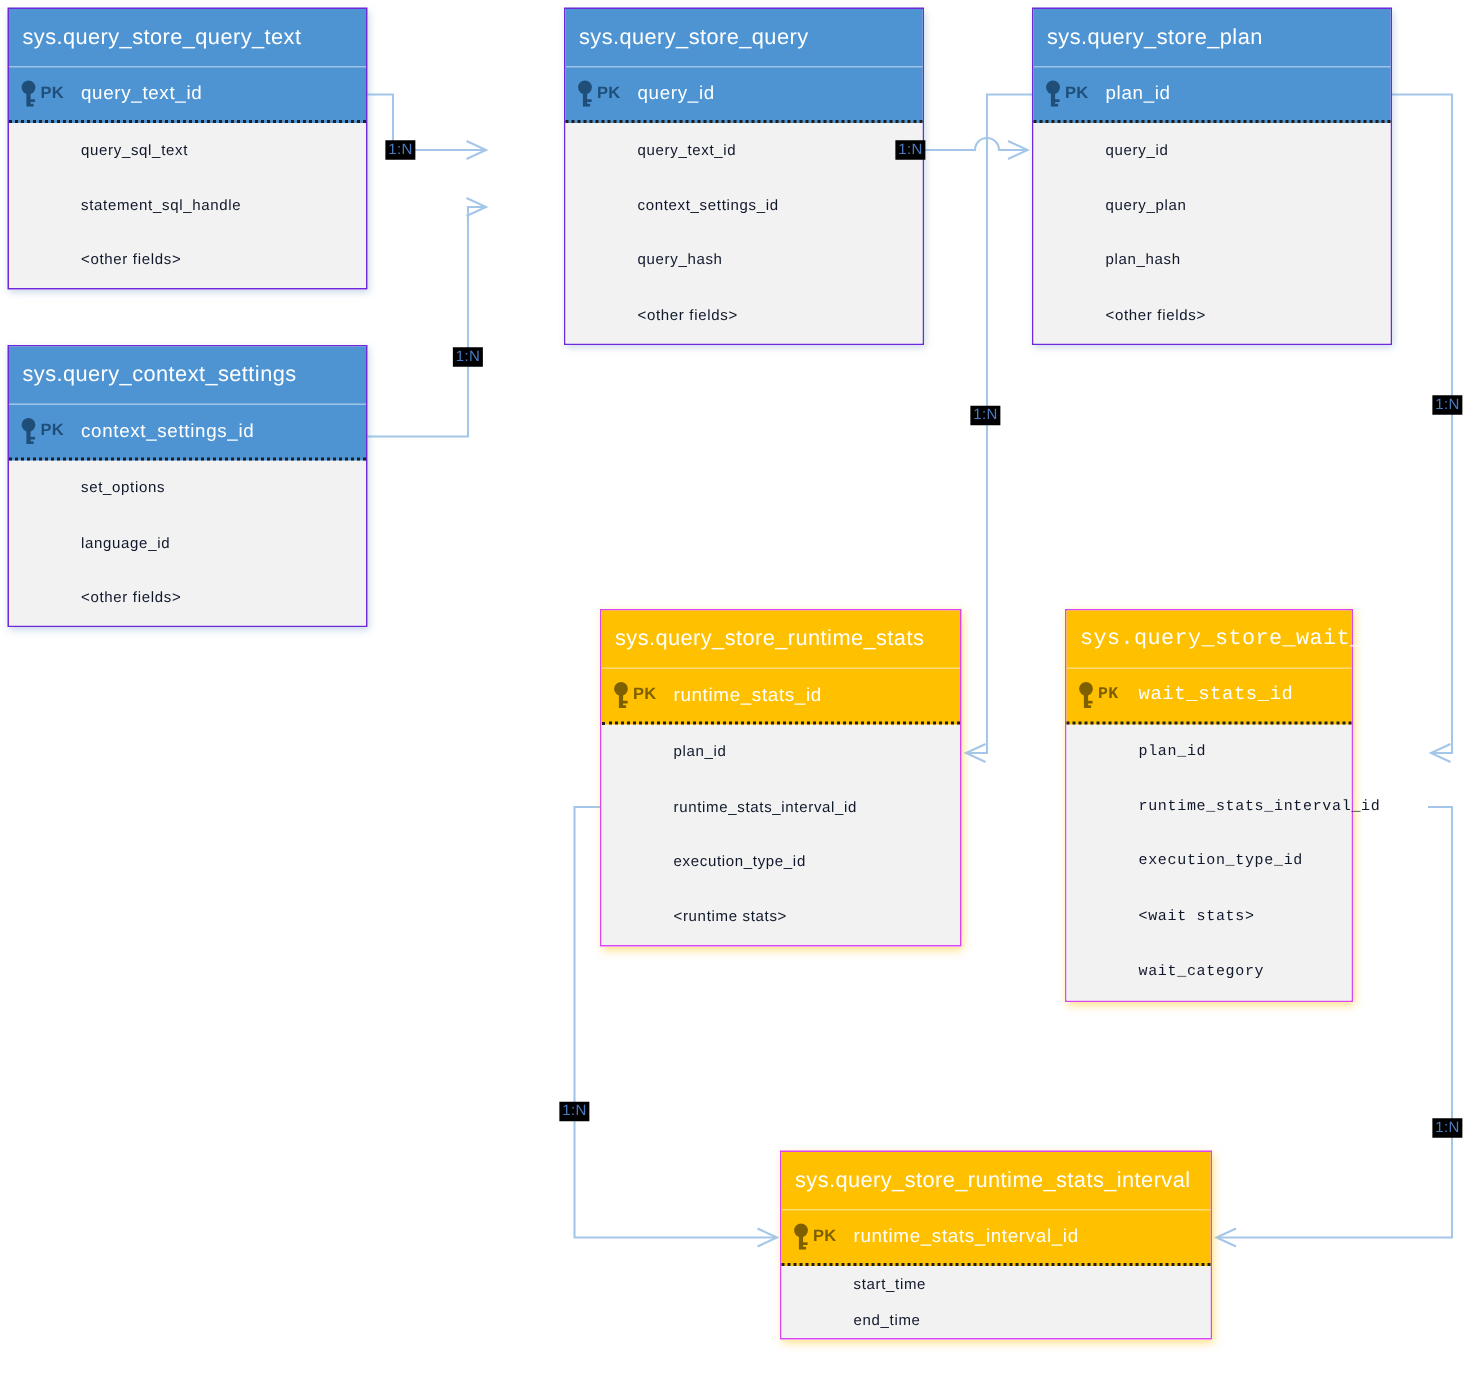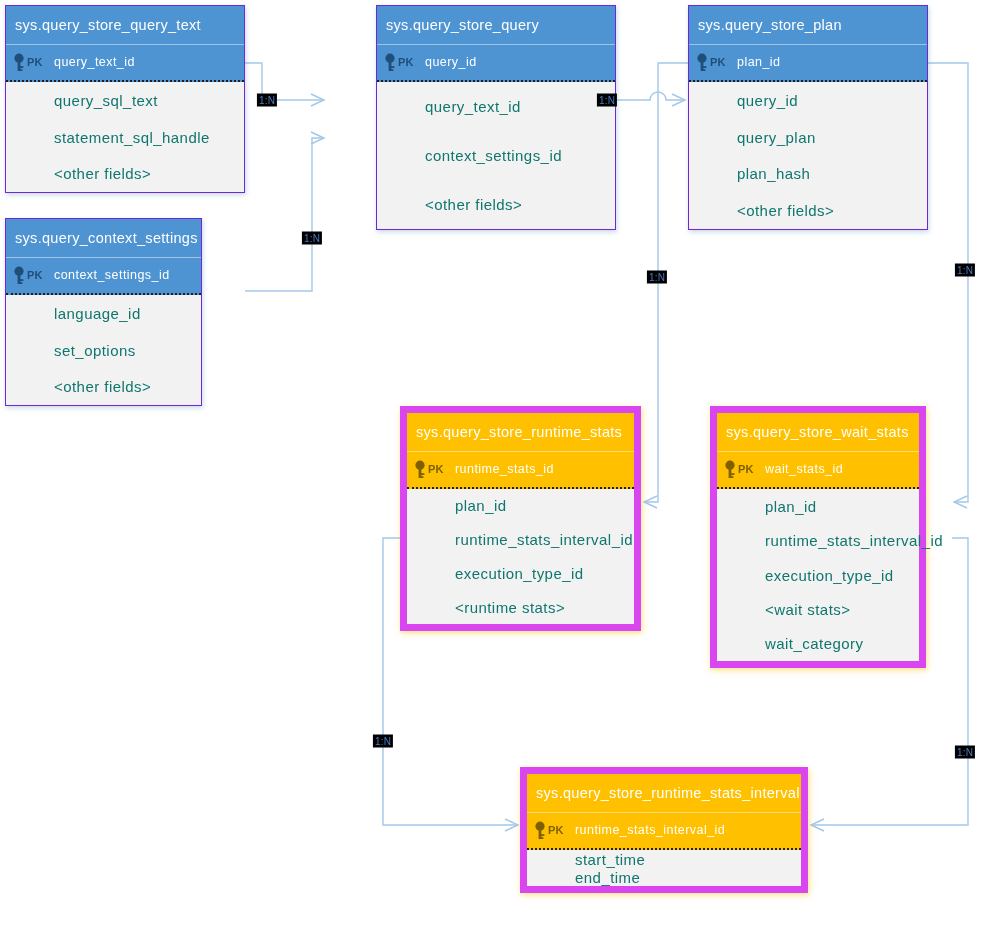--- a/index.html
+++ b/index.html
@@ -23,29 +23,29 @@
   }
   .tbl .pkrow .keyicon { display:inline-flex; }
   .tbl .pkrow .pklabel { font-size:11px; font-weight:bold; margin-left:1px; letter-spacing:.2px; }
   .tbl .pkrow .fname {
     position:absolute; left:48px; color:#ffffff; font-size:12.5px; letter-spacing:.45px;
     white-space:nowrap;
   }
   .tbl .body { flex:1 1 auto; background:#F2F2F2; display:flex; flex-direction:column; }
   .tbl .frow {
     flex:1 1 0; display:flex; align-items:center; padding-left:48px;
-    color:#0f766e; font-size:15px; letter-spacing:.45px; white-space:nowrap;
+    color:#0f172a; font-size:10px; letter-spacing:.45px; white-space:nowrap;
   }
 
   .tbl.blue .hdr, .tbl.blue .pkrow { background:#4E94D3; }
   .tbl.blue { border:1px solid #6d28d9; box-shadow:1px 2px 5px rgba(100,140,190,.35); }
   .tbl.blue .pklabel { color:#1F4E79; }
 
   .tbl.orange .hdr, .tbl.orange .pkrow { background:#FFC000; }
-  .tbl.orange { border:7px solid #d946ef; box-shadow:1px 2px 6px rgba(255,192,0,.5); }
+  .tbl.orange { border:1px solid #d946ef; box-shadow:1px 2px 6px rgba(255,192,0,.5); }
   .tbl.orange .pklabel { color:#7F6000; }
 
   .rel-label {
     position:absolute; transform:translate(-50%,-50%);
     background:#000000; color:#4A7CC0; font-size:10px; letter-spacing:.2px;
     padding:0 2px; line-height:13px; white-space:nowrap;
   }
 </style>
 </head>
 <body>
@@ -111,20 +111,21 @@
             <rect x="7" y="13.2" width="3.4" height="1.8" fill="#1F4E79"></rect>
             <rect x="7" y="16.2" width="2.4" height="1.8" fill="#1F4E79"></rect>
           </svg>
         </span>
         <span class="pklabel">PK</span>
         <span class="fname">query_id</span>
       </div>
       <div class="body">
         <div class="frow">query_text_id</div>
         <div class="frow">context_settings_id</div>
+        <div class="frow">query_hash</div>
         <div class="frow">&lt;other fields&gt;</div>
       </div>
     </div>
     <div class="tbl blue" style="left: 688px; top: 5px; width: 240px; height: 225px;">
       <div class="hdr">sys.query_store_plan</div>
       <div class="pkrow">
         <span class="keyicon">
           <svg width="13" height="19" viewBox="0 0 13 19">
             <circle cx="6" cy="5.2" r="4.6" fill="#1F4E79"></circle>
             <rect x="4.6" y="9" width="2.8" height="9" fill="#1F4E79"></rect>
@@ -135,37 +136,37 @@
         <span class="pklabel">PK</span>
         <span class="fname">plan_id</span>
       </div>
       <div class="body">
         <div class="frow">query_id</div>
         <div class="frow">query_plan</div>
         <div class="frow">plan_hash</div>
         <div class="frow">&lt;other fields&gt;</div>
       </div>
     </div>
-    <div class="tbl blue" style="left: 5px; top: 218px; width: 197px; height: 188px;">
+    <div class="tbl blue" style="left: 5px; top: 230px; width: 240px; height: 188px;">
       <div class="hdr">sys.query_context_settings</div>
       <div class="pkrow">
         <span class="keyicon">
           <svg width="13" height="19" viewBox="0 0 13 19">
             <circle cx="6" cy="5.2" r="4.6" fill="#1F4E79"></circle>
             <rect x="4.6" y="9" width="2.8" height="9" fill="#1F4E79"></rect>
             <rect x="7" y="13.2" width="3.4" height="1.8" fill="#1F4E79"></rect>
             <rect x="7" y="16.2" width="2.4" height="1.8" fill="#1F4E79"></rect>
           </svg>
         </span>
         <span class="pklabel">PK</span>
         <span class="fname">context_settings_id</span>
       </div>
       <div class="body">
+        <div class="frow">set_options</div>
         <div class="frow">language_id</div>
-        <div class="frow">set_options</div>
         <div class="frow">&lt;other fields&gt;</div>
       </div>
     </div>
     <div class="tbl orange" style="left: 400px; top: 406px; width: 241px; height: 225px;">
       <div class="hdr">sys.query_store_runtime_stats</div>
       <div class="pkrow">
         <span class="keyicon">
           <svg width="13" height="19" viewBox="0 0 13 19">
             <circle cx="6" cy="5.2" r="4.6" fill="#7F6000"></circle>
             <rect x="4.6" y="9" width="2.8" height="9" fill="#7F6000"></rect>
@@ -176,21 +177,21 @@
         <span class="pklabel">PK</span>
         <span class="fname">runtime_stats_id</span>
       </div>
       <div class="body">
         <div class="frow">plan_id</div>
         <div class="frow">runtime_stats_interval_id</div>
         <div class="frow">execution_type_id</div>
         <div class="frow">&lt;runtime stats&gt;</div>
       </div>
     </div>
-    <div class="tbl orange" style="left: 710px; top: 406px; width: 216px; height: 262px;">
+    <div class="tbl orange" style="left: 710px; top: 406px; width: 192px; height: 262px; font-family: Liberation Mono, monospace;">
       <div class="hdr">sys.query_store_wait_stats</div>
       <div class="pkrow">
         <span class="keyicon">
           <svg width="13" height="19" viewBox="0 0 13 19">
             <circle cx="6" cy="5.2" r="4.6" fill="#7F6000"></circle>
             <rect x="4.6" y="9" width="2.8" height="9" fill="#7F6000"></rect>
             <rect x="7" y="13.2" width="3.4" height="1.8" fill="#7F6000"></rect>
             <rect x="7" y="16.2" width="2.4" height="1.8" fill="#7F6000"></rect>
           </svg>
         </span>

